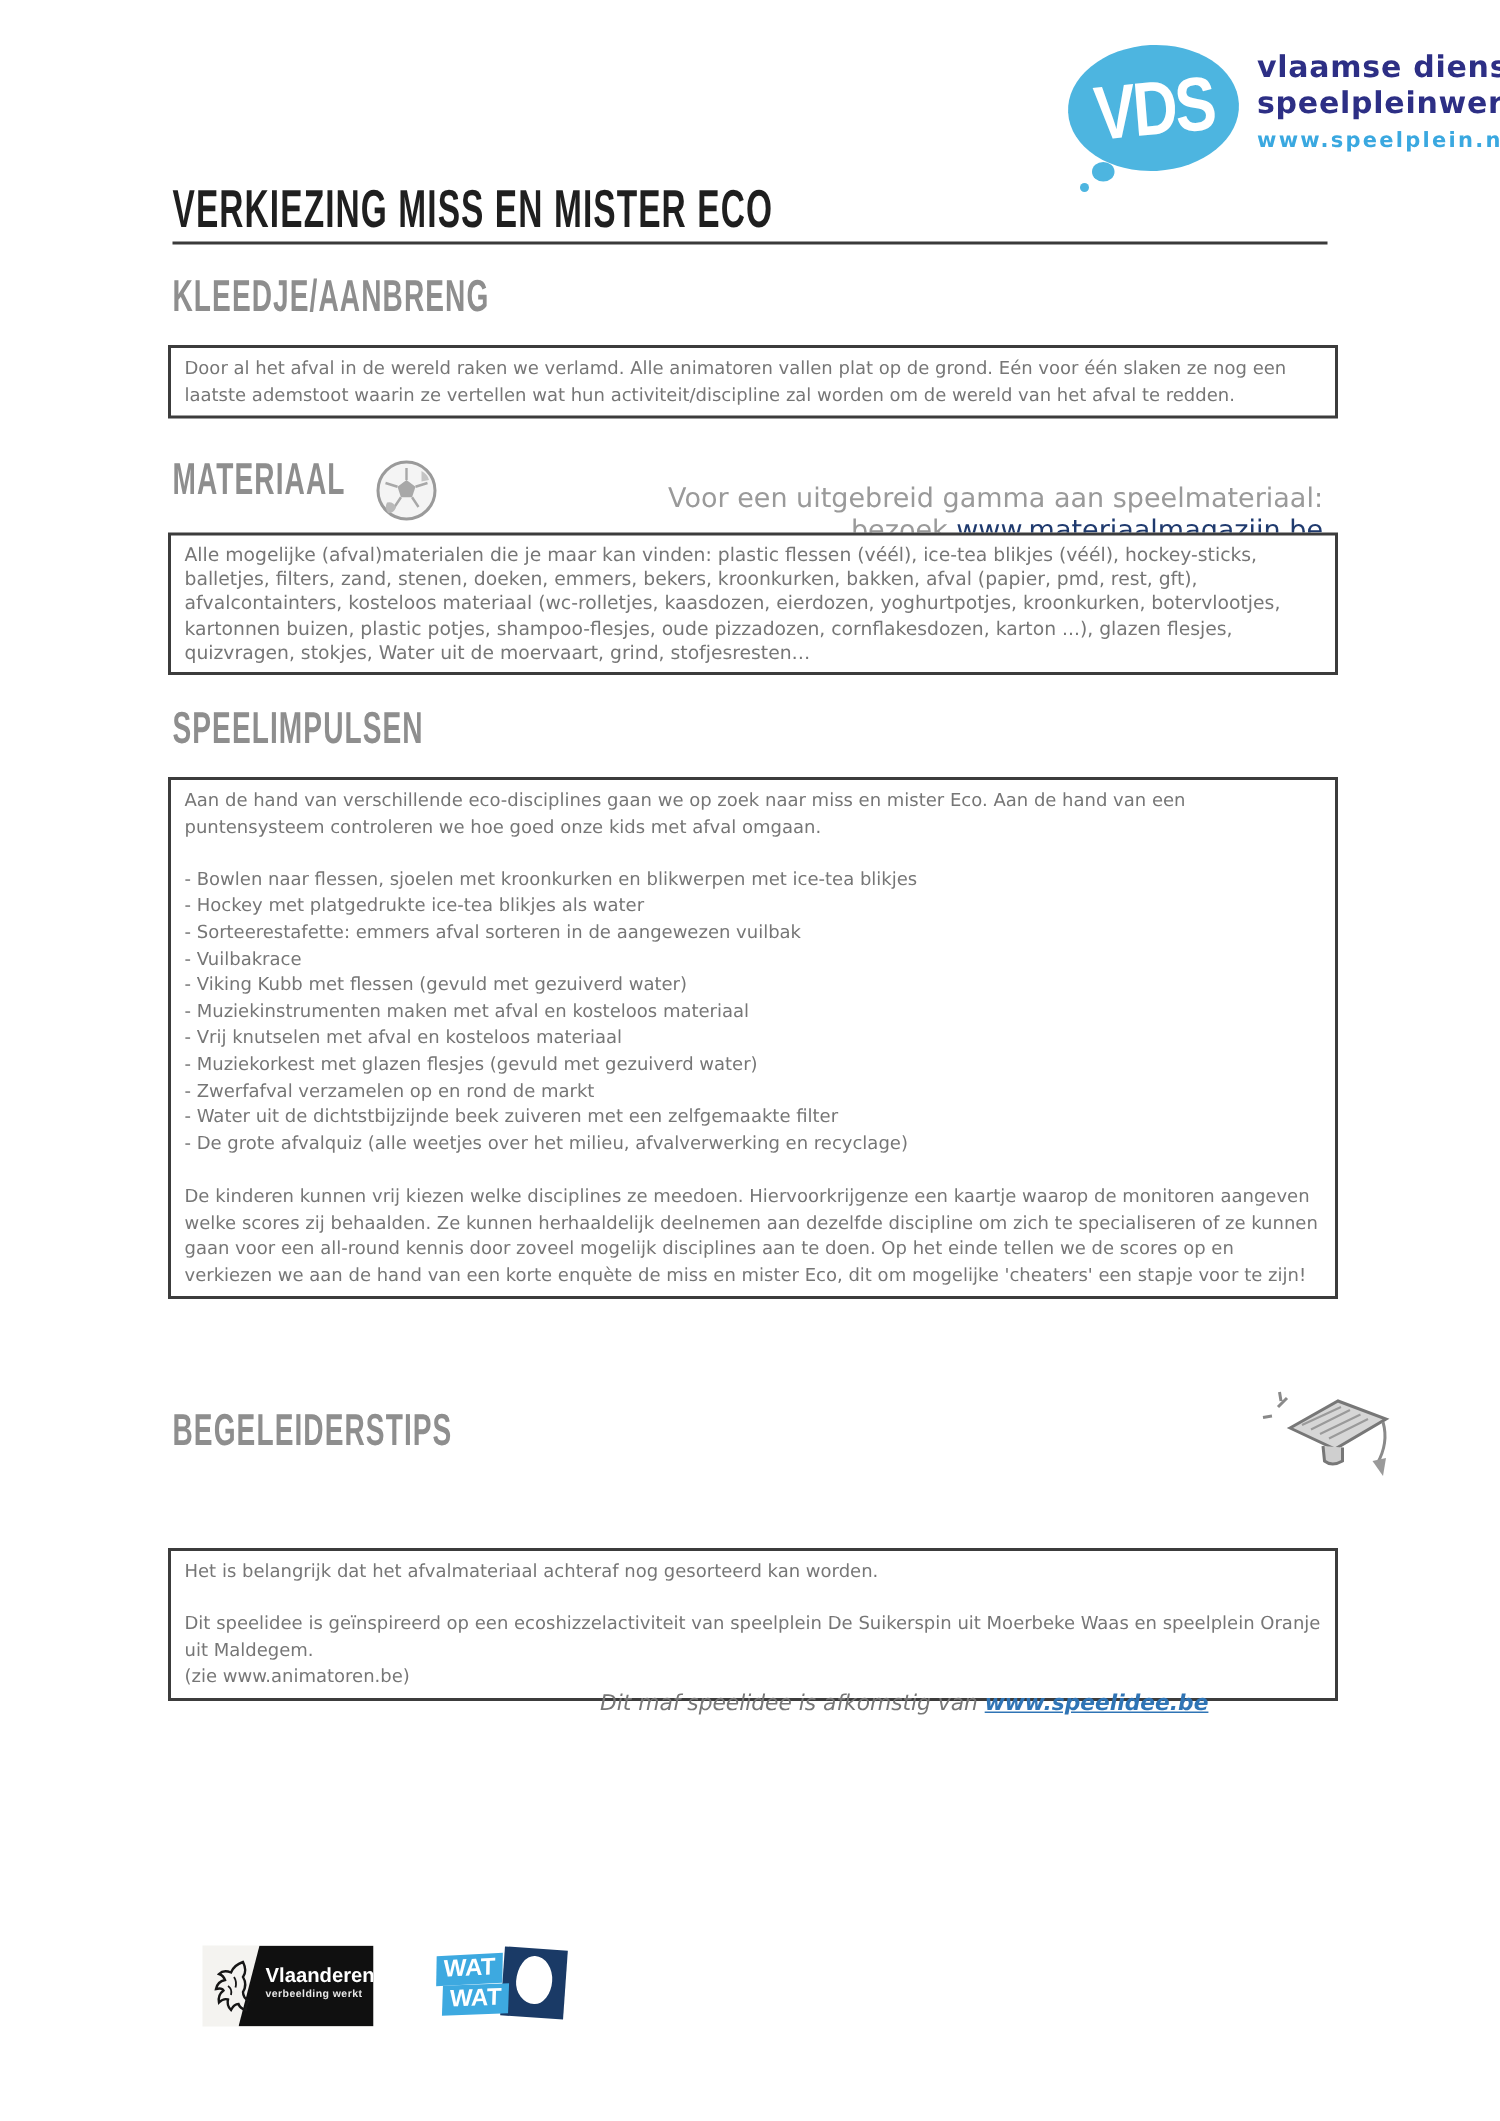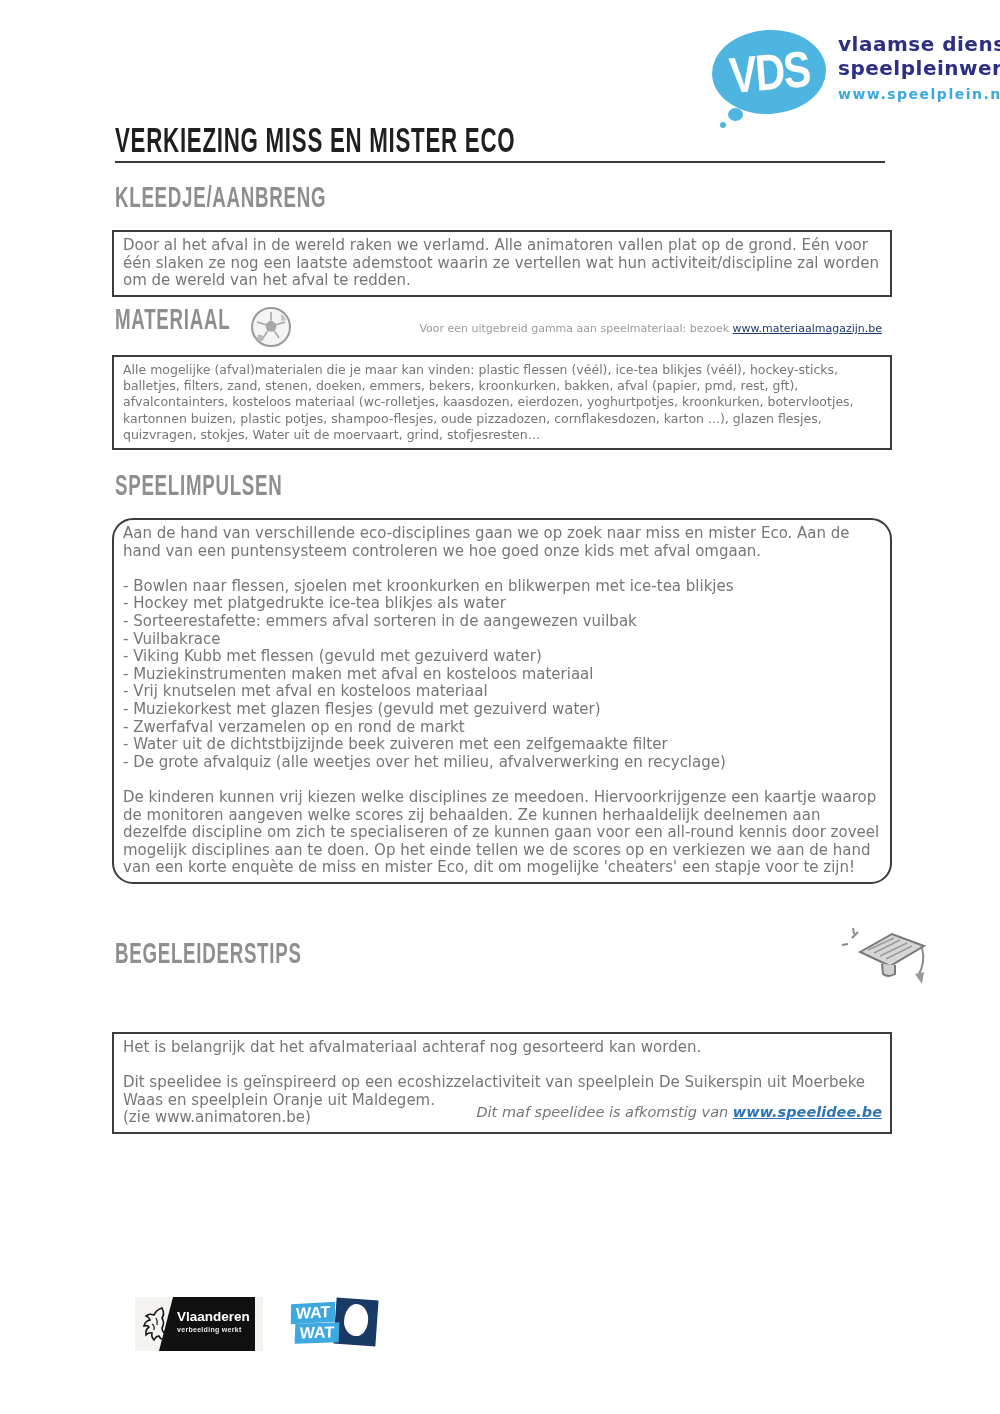--- a/index.html
+++ b/index.html
@@ -14,21 +14,21 @@
     font-weight:bold;letter-spacing:1px;white-space:nowrap;
     transform:scale(0.72,1.15);transform-origin:0 50%;
   }
   .doc-title{position:absolute;left:115px;top:122px;font-size:31px;color:#1f1f1f;}
   .title-rule{position:absolute;left:115px;top:161px;width:770px;height:2px;background:#3a3a3a;}
   .sec-head{position:absolute;font-size:26px;color:#8e8e8e;}
   
   .tbox{
     position:absolute;left:112px;width:758px;
     border:2px solid #3c3c3c;background:#fff;
-    padding:5px 9px;color:#767676;font-size:15px;line-height:17.6px;
+    padding:5px 9px;color:#767676;font-size:12px;line-height:17.6px;
   }
   .tbox p{margin:0;}
   .tbox .gap{height:17.6px;}
   .tight{font-size:12.5px;line-height:16.2px;}
   
   .vds{position:absolute;left:712px;top:28px;width:280px;height:100px;}
   .vds-bubble{
     position:absolute;left:0;top:2px;width:114px;height:84px;background:#4db5e0;
     border-radius:50%;transform:rotate(-3deg);
     display:flex;align-items:center;justify-content:center;
@@ -36,31 +36,31 @@
   .vds-bubble span{
     color:#fff;font-family:"Liberation Sans",sans-serif;font-weight:bold;
     font-size:46px;letter-spacing:-2px;transform:scale(0.9,1.1) rotate(-2deg);
   }
   .vds-tail1{position:absolute;left:16px;top:80px;width:15px;height:13px;background:#4db5e0;border-radius:50%;}
   .vds-tail2{position:absolute;left:8px;top:94px;width:6px;height:6px;background:#4db5e0;border-radius:50%;}
   .vds-text{position:absolute;left:126px;top:4px;font-family:"DejaVu Sans",sans-serif;}
   .vds-text .l1,.vds-text .l2{color:#2d2f85;font-weight:bold;font-size:20px;line-height:24px;letter-spacing:0.5px;}
   .vds-text .url{color:#3aa8e0;font-weight:bold;font-size:14px;letter-spacing:1.5px;margin-top:6px;}
   
-  .mat-note{position:absolute;left:400px;top:322px;width:482px;text-align:right;font-size:11px;color:#9a9a9a;}
+  .mat-note{position:absolute;left:400px;top:322px;width:482px;text-align:right;font-size:18px;color:#9a9a9a;}
   .mat-note a{color:#1f3a6e;text-decoration:underline;}
   
   .soccer{position:absolute;left:248px;top:304px;}
   .gradcap{position:absolute;left:838px;top:926px;}
   
-  .credit{position:absolute;left:400px;top:1104px;width:482px;text-align:right;
+  .credit{position:absolute;left:400px;top:1128px;width:482px;
     font-style:italic;font-size:14.5px;color:#767676;}
   .credit a{color:#2f74b5;font-weight:bold;text-decoration:underline;font-style:italic;}
   
-  .vl-logo{position:absolute;left:135px;top:1297px;width:128px;height:54px;background:#f4f3f0;overflow:hidden;}
+  .vl-logo{position:absolute;left:135px;top:1297px;width:114px;height:54px;background:#f4f3f0;overflow:hidden;}
   .vl-black{position:absolute;left:0;top:0;width:100%;height:100%;background:#101010;
     clip-path:polygon(38px 0,120px 0,120px 54px,24px 54px);}
   .vl-lion{position:absolute;left:3px;top:7px;}
   .vl-name{position:absolute;left:42px;top:12px;color:#fff;font-family:"Liberation Sans",sans-serif;
     font-weight:bold;font-size:13.5px;}
   .vl-tag{position:absolute;left:42px;top:29px;color:#e8e8e8;font-family:"Liberation Sans",sans-serif;
     font-weight:bold;font-size:7px;letter-spacing:0.3px;}
   .ww-logo{position:absolute;left:289px;top:1297px;width:88px;height:54px;}
   .ww-tile{position:absolute;background:#3da9e0;color:#fff;font-family:"Liberation Sans",sans-serif;
     font-weight:bold;font-size:16px;text-align:center;line-height:20px;}
@@ -107,21 +107,21 @@
     </svg>
   </div>
   <div class="mat-note">
     <span>Voor een uitgebreid gamma aan speelmateriaal: bezoek </span><a href="#">www.materiaalmagazijn.be</a>
   </div>
   <div class="tbox tight" style="top:355px;">
     <p>Alle mogelijke (afval)materialen die je maar kan vinden: plastic flessen (véél), ice-tea blikjes (véél), hockey-sticks, balletjes, filters, zand, stenen, doeken, emmers, bekers, kroonkurken, bakken, afval (papier, pmd, rest, gft), afvalcontainters, kosteloos materiaal (wc-rolletjes, kaasdozen, eierdozen, yoghurtpotjes, kroonkurken, botervlootjes, kartonnen buizen, plastic potjes, shampoo-flesjes, oude pizzadozen, cornflakesdozen, karton ...), glazen flesjes, quizvragen, stokjes, Water uit de moervaart, grind, stofjesresten…</p>
   </div>
 
   <div class="sec-head sketch" style="left:115px;top:470px;">SPEELIMPULSEN</div>
-  <div class="tbox" style="top:518px;border-radius:21px;">
+  <div class="tbox" style="top:518px;">
     <p>Aan de hand van verschillende eco-disciplines gaan we op zoek naar miss en mister Eco. Aan de hand van een puntensysteem controleren we hoe goed onze kids met afval omgaan.</p>
     <div class="gap"></div>
     <p>- Bowlen naar flessen, sjoelen met kroonkurken en blikwerpen met ice-tea blikjes</p>
     <p>- Hockey met platgedrukte ice-tea blikjes als water</p>
     <p>- Sorteerestafette: emmers afval sorteren in de aangewezen vuilbak</p>
     <p>- Vuilbakrace</p>
     <p>- Viking Kubb met flessen (gevuld met gezuiverd water)</p>
     <p>- Muziekinstrumenten maken met afval en kosteloos materiaal</p>
     <p>- Vrij knutselen met afval en kosteloos materiaal</p>
     <p>- Muziekorkest met glazen flesjes (gevuld met gezuiverd water)</p>

